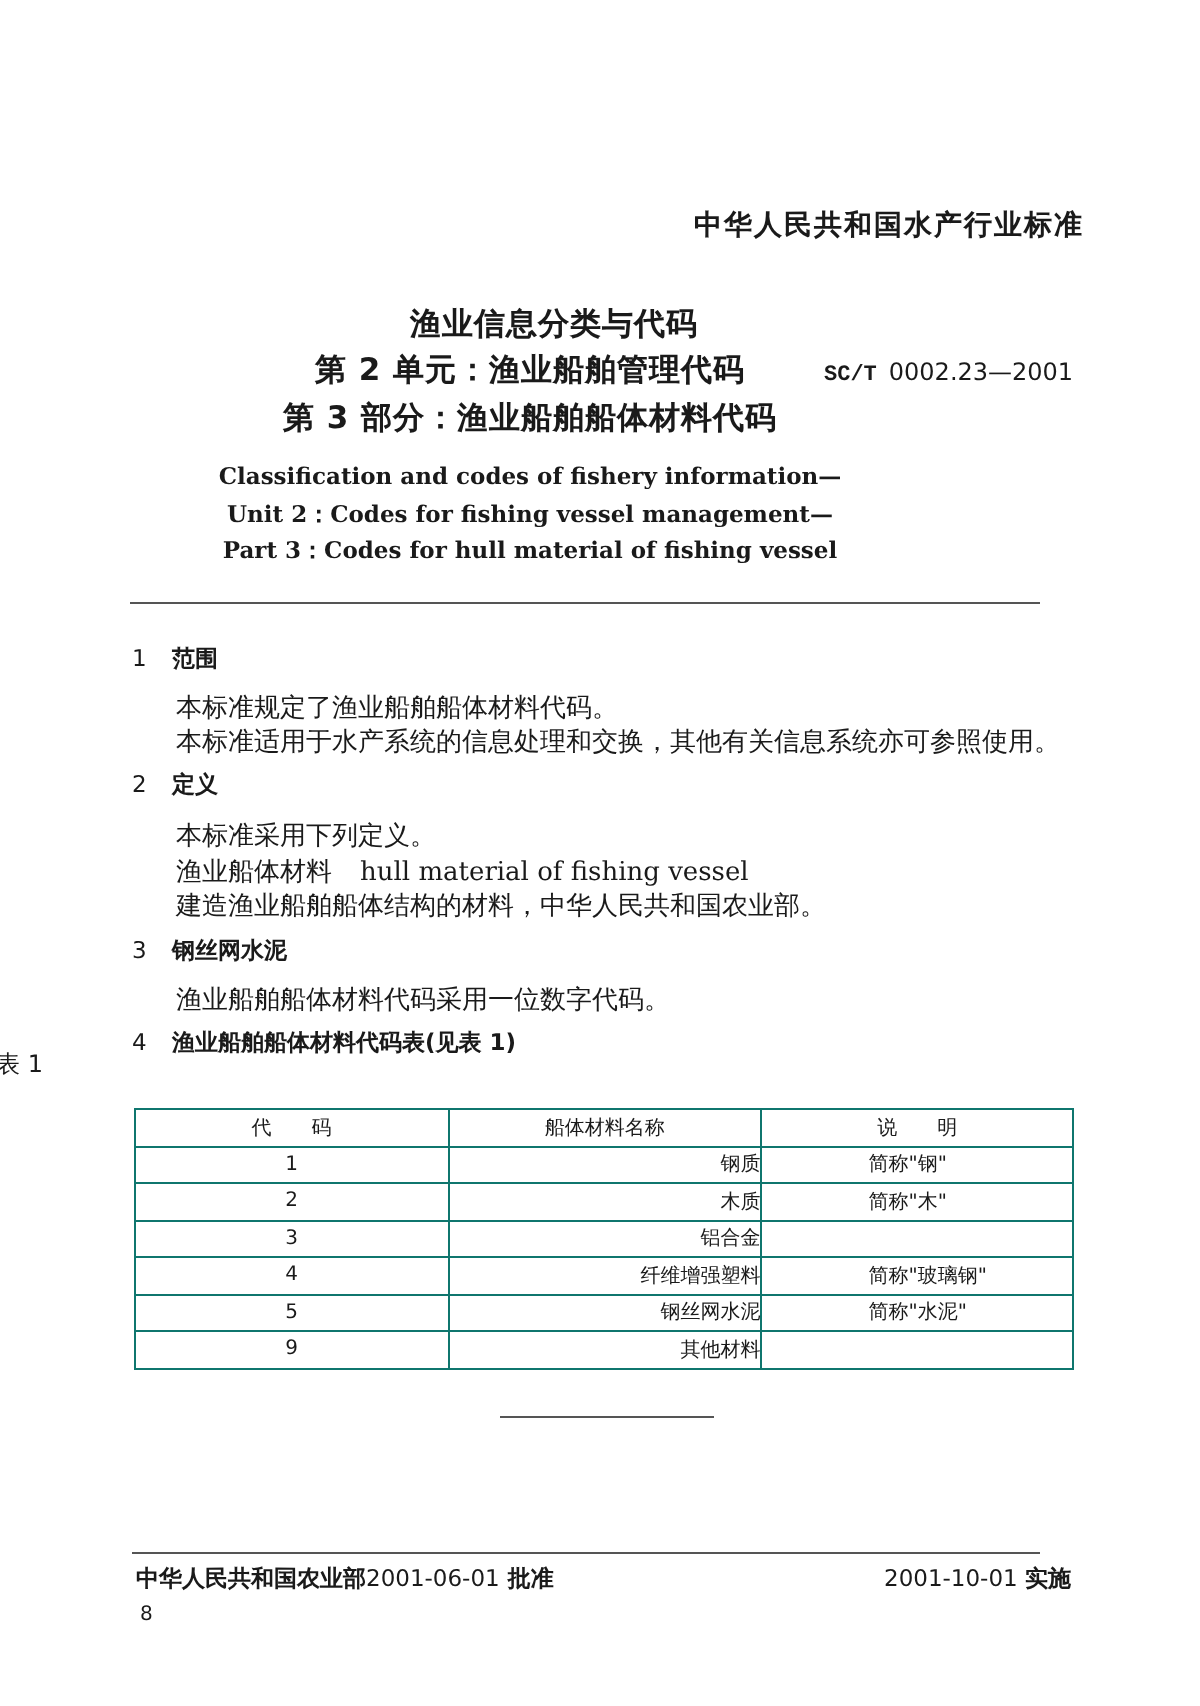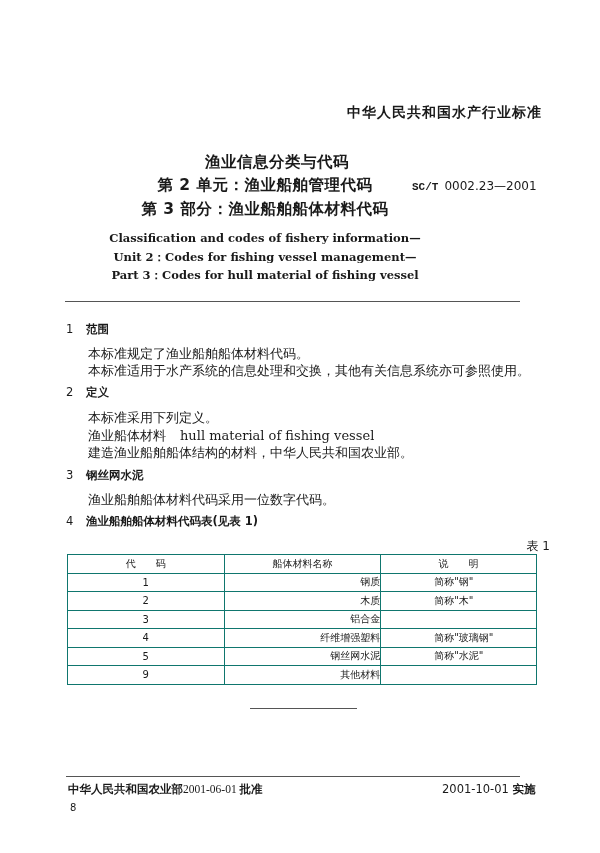--- a/index.html
+++ b/index.html
@@ -21,37 +21,37 @@
   .title-en { left: 0; width: 600px; text-align: center; font-family: "DejaVu Serif", serif; font-weight: bold; font-size: 11.5px; }
   .title-en span { position: relative; left: -35px; }
   .e1 { top: 231px; }
   .e2 { top: 250px; }
   .e3 { top: 268px; }
   .rule-top { left: 65px; top: 301px; width: 455px; height: 0; border-top: 1.5px solid #555; }
   .sec-h { left: 66px; font-size: 11.5px; font-weight: bold; }
   .sec-h .n { display: inline-block; width: 20px; font-weight: normal; }
   .para { left: 88px; font-size: 13px; }
   .para .en { font-family: "DejaVu Serif", serif; margin-left: 14px; }
-  .tbl-cap { left: 0; width: 552px; text-align: right; top: 538px; font-size: 12px; }
+  .tbl-cap { left: 0; width: 552px; text-align: left; top: 524px; font-size: 12px; }
   .tbl-cap span { position: relative; left: -2px; }
   table.mat {
     position: absolute; left: 67px; top: 554px; width: 470px;
     border-collapse: collapse; font-size: 10px;
   }
   table.mat th, table.mat td {
     border: 1px solid #0f766e; height: 17.5px; padding: 0; text-align: center; font-weight: normal;
   }
   table.mat tr { height: 18.5px; }
   table.mat td.name { text-align: right; padding-left: 58px; }
   table.mat td.note { text-align: left; padding-left: 53px; }
   table.mat { border: 1.5px solid #333; }
   .col1 { width: 157px; } .col2 { width: 157px; } .col3 { width: 156px; }
   .rule-end { left: 250px; top: 708px; width: 107px; height: 0; border-top: 1.5px solid #555; }
   .rule-bottom { left: 66px; top: 776px; width: 454px; height: 0; border-top: 1.2px solid #555; }
-  .foot-left { left: 68px; top: 782px; font-size: 11.5px; font-weight: bold; font-family: Liberation Serif, serif; }
+  .foot-left { left: 68px; top: 782px; font-size: 11.5px; font-weight: bold; }
   .foot-left .d { font-weight: normal; }
   .foot-right { left: 442px; top: 782px; font-size: 11.5px; }
   .foot-right .b { font-weight: bold; }
   .page-num { left: 70px; top: 802px; font-size: 10px; }
 </style>
 </head>
 <body>
 
 <div class="abs std-org"><span>中华人民共和国水产行业标准</span></div>
 

